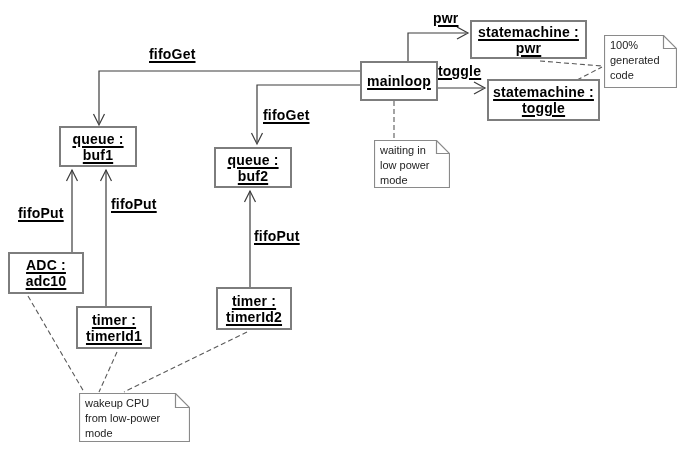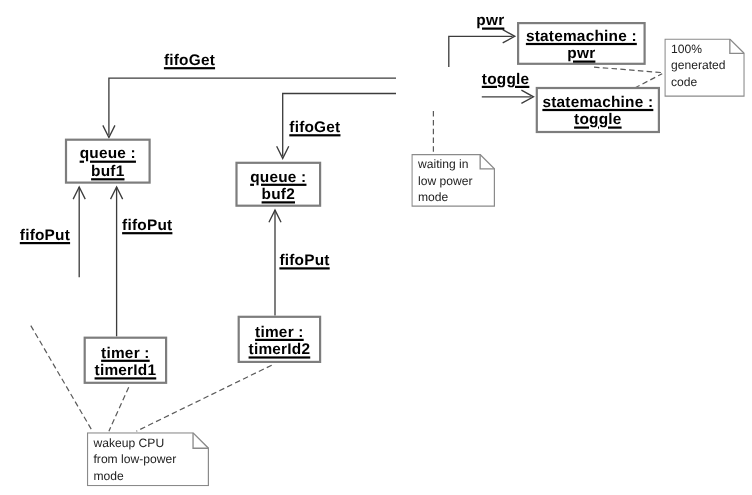--- a/index.html
+++ b/index.html
@@ -91,20 +91,23 @@
       <path d="M28,296 L84,392"></path>
     </g>
     <g class="dashed">
       <path d="M117,352 L99,392"></path>
     </g>
     <g class="dashed">
       <path d="M247,332 L124,392"></path>
     </g>
   </svg>
 
+  <div class="obj" style="left:360px;top:61px;width:78px;height:40px">
+    <span class="l">mainloop</span>
+  </div>
 
   <div class="obj" style="left:470px;top:20px;width:117px;height:39px">
     <span class="l">statemachine :</span>
     <span class="l">pwr</span>
   </div>
 
   <div class="obj" style="left:487px;top:79px;width:113px;height:42px">
     <span class="l">statemachine :</span>
     <span class="l">toggle</span>
   </div>
@@ -112,20 +115,24 @@
   <div class="obj" style="left:59px;top:126px;width:78px;height:41px">
     <span class="l">queue :</span>
     <span class="l">buf1</span>
   </div>
 
   <div class="obj" style="left:214px;top:147px;width:78px;height:41px">
     <span class="l">queue :</span>
     <span class="l">buf2</span>
   </div>
 
+  <div class="obj" style="left:8px;top:252px;width:76px;height:42px">
+    <span class="l">ADC :</span>
+    <span class="l">adc10</span>
+  </div>
 
   <div class="obj" style="left:76px;top:306px;width:76px;height:43px">
     <span class="l">timer :</span>
     <span class="l">timerId1</span>
   </div>
 
   <div class="obj" style="left:216px;top:287px;width:76px;height:43px">
     <span class="l">timer :</span>
     <span class="l">timerId2</span>
   </div>

